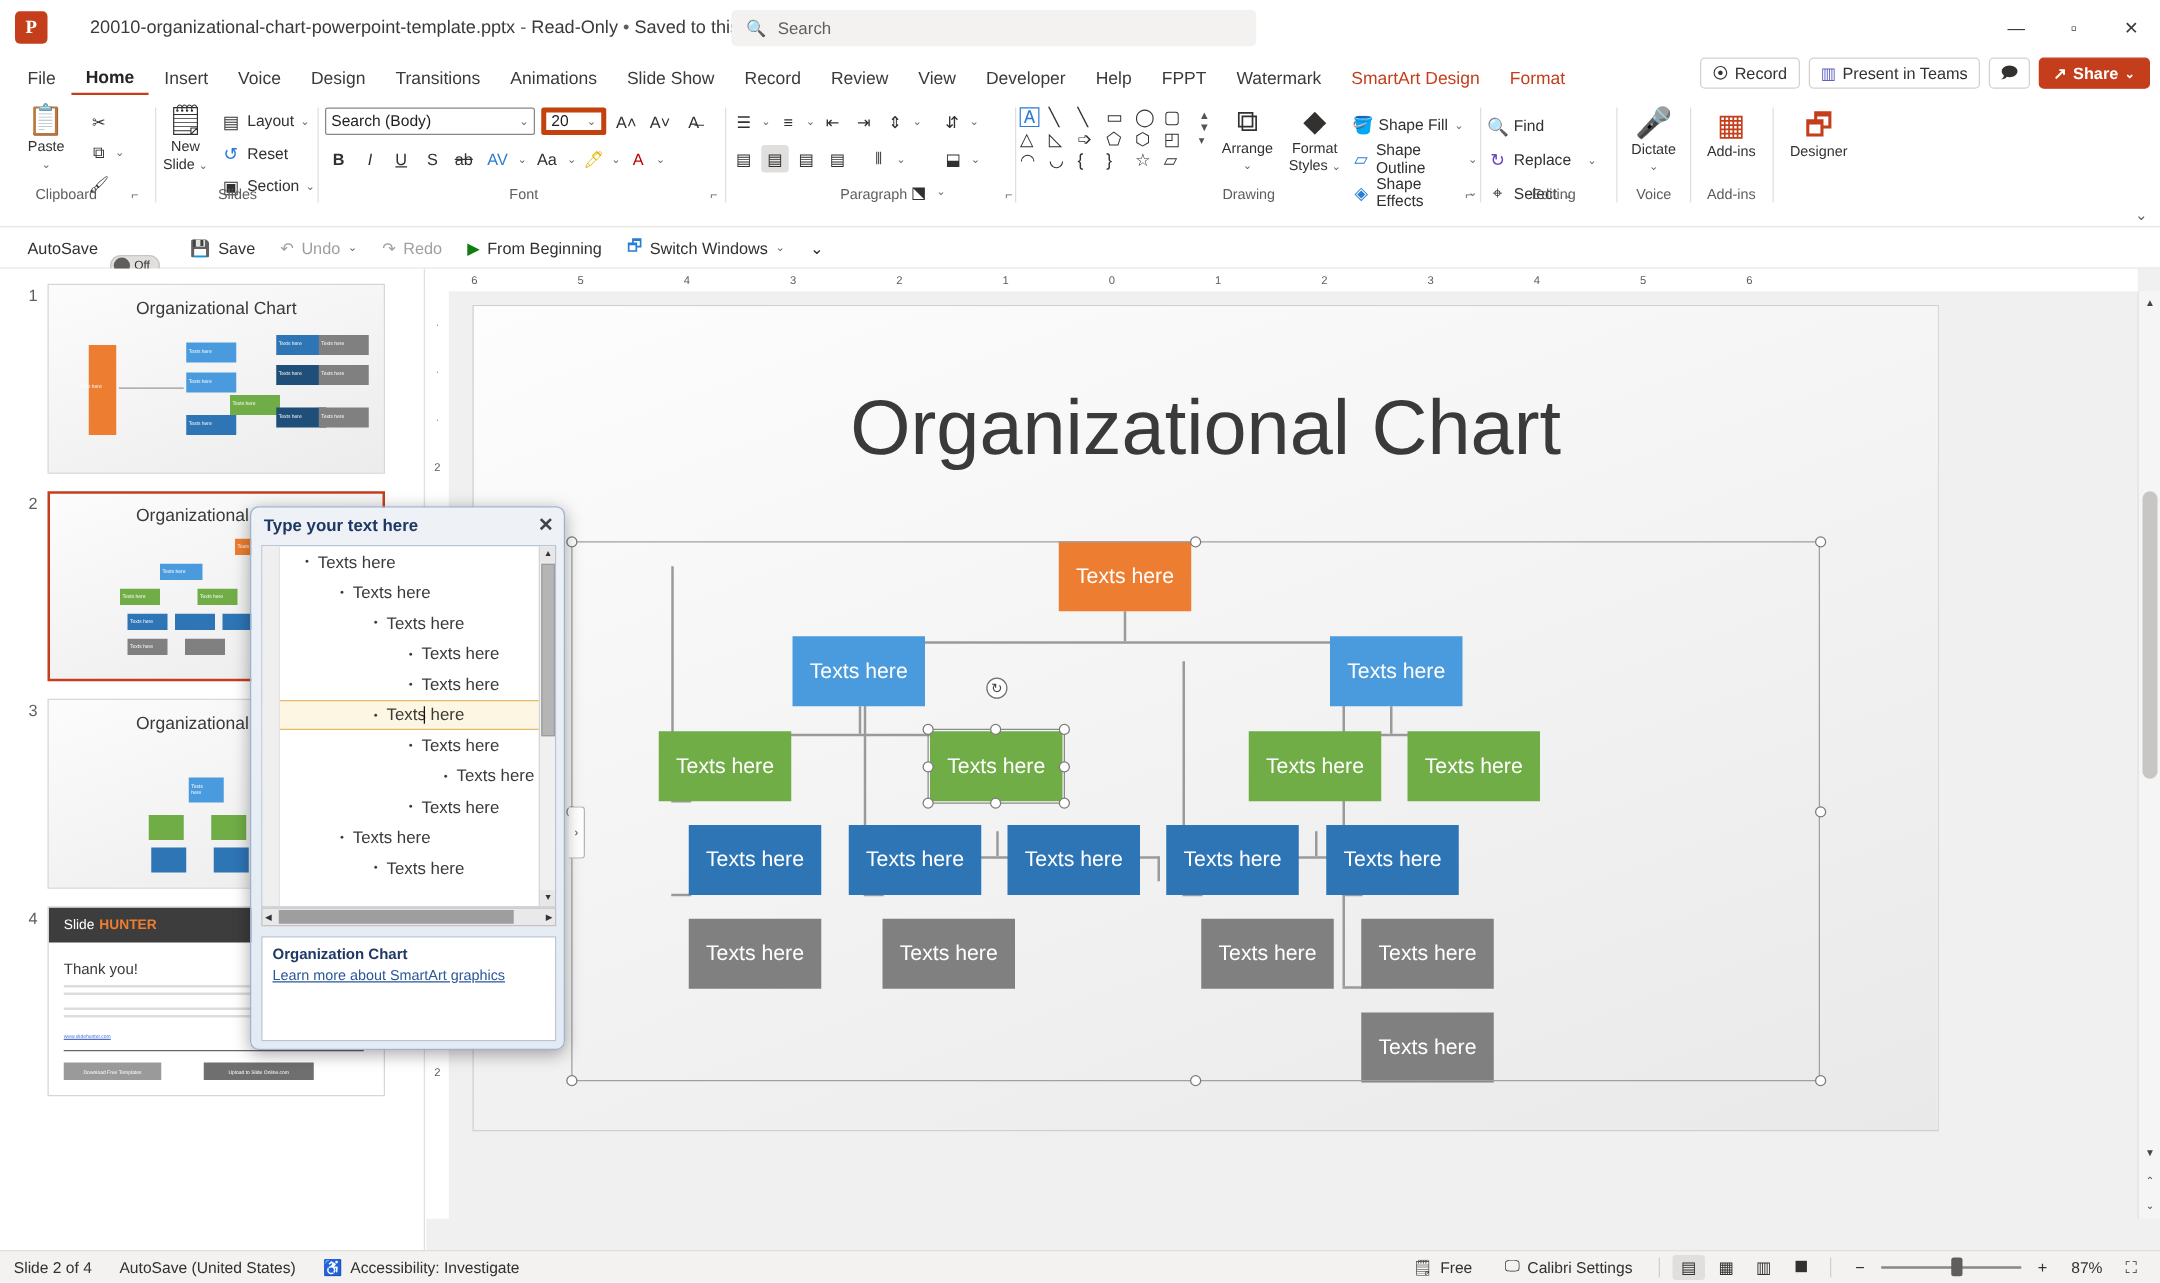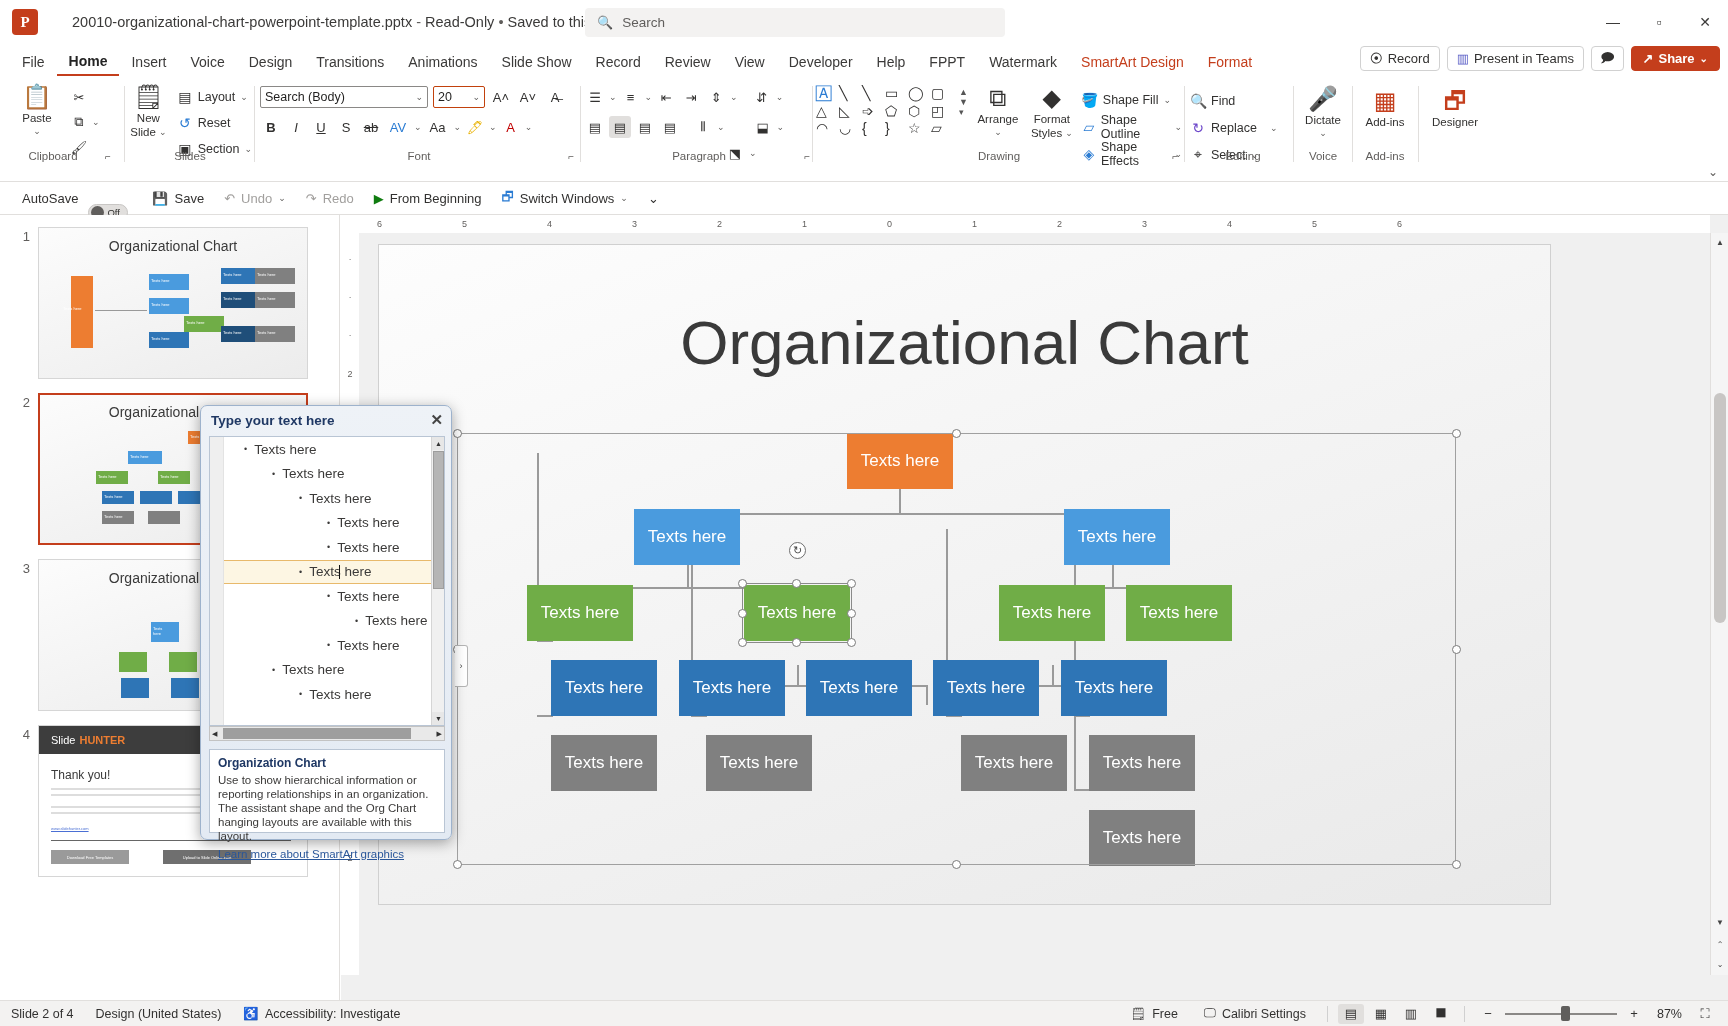--- a/index.html
+++ b/index.html
@@ -85,21 +85,21 @@
     height:25px; }
   .smallrow .gl { font-size:14px; width:16px; text-align:center; }
   .chev { font-size:9px; color:#605e5c; }
 
   .fontname {
     width:168px; height:22px; border:1px solid #8a8886; border-radius:2px; background:#fff;
     font-size:12.5px; color:#201f1e; display:flex; align-items:center; padding:0 4px;
     justify-content:space-between;
   }
   .fontsize {
-    width:52px; height:22px; border:1px solid #c2410c; border-radius:2px; background:#fff;
+    width:52px; height:22px; border:4px solid #c2410c; border-radius:2px; background:#fff;
     font-size:12.5px; color:#201f1e; display:flex; align-items:center; padding:0 4px;
     justify-content:space-between;
   }
   .fmtbtn { width:22px; height:22px; display:flex; align-items:center; justify-content:center;
     font-size:13px; color:#323130; }
   .fmtbtn.active { background:#e1dfdd; border-radius:3px; }
 
   
   .qat {
     position:absolute; top:182px; left:0; width:1728px; height:33px;
@@ -944,32 +944,31 @@
       </div>
 
       <div class="tp-hscroll">
         <span style="position:absolute;left:2px;font-size:7px;color:#333;">◀</span>
         <div class="bar"></div>
         <span style="position:absolute;right:2px;font-size:7px;color:#333;">▶</span>
       </div>
 
       <div class="tp-desc">
         <h4>Organization Chart</h4>
-        <p>Use to show hierarchical information or reporting relationships in an organization. The assistant shape and the Org Chart hanging layouts are available with this layout.</p>
         <a href="#">Learn more about SmartArt graphics</a>
       </div>
     </div>
   </div>
 
   <div class="statusbar">
     <div class="sb-item">
       <span>Slide 2 of 4</span>
     </div>
     <div class="sb-item">
-      <span>Design (United States)</span>
+      <span>AutoSave (United States)</span>
     </div>
     <div class="sb-item">
       <span>♿</span>
       <span>Accessibility: Investigate</span>
     </div>
 
     <div class="sb-right">
       <div class="sb-item">
         <span>🗒</span>
         <span>Free</span>

